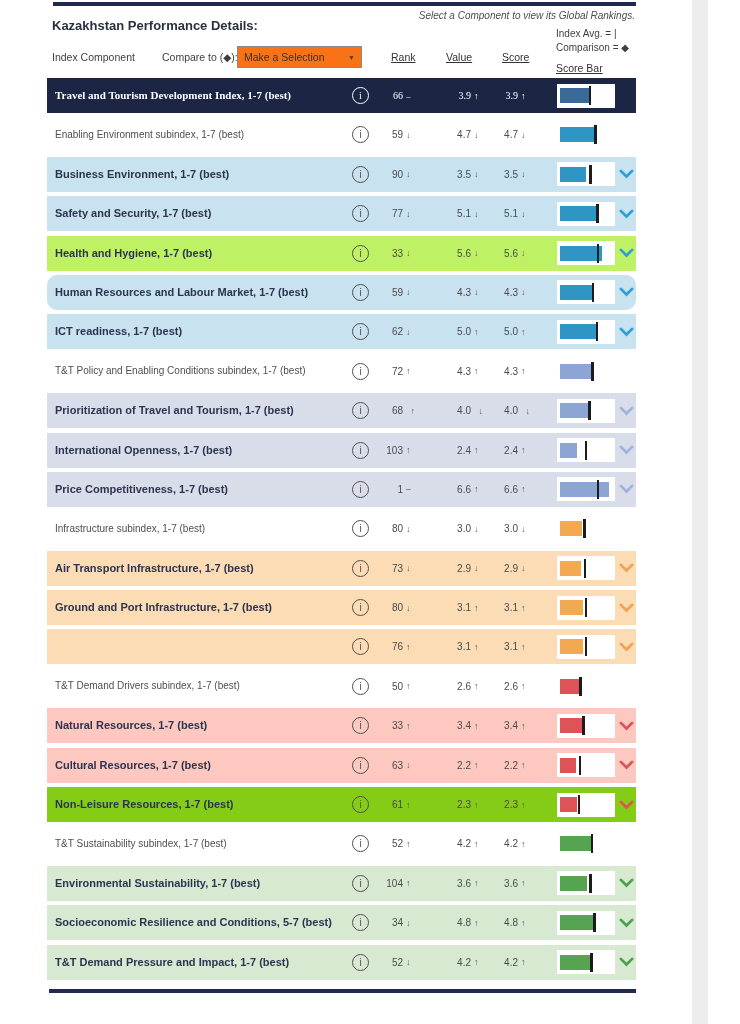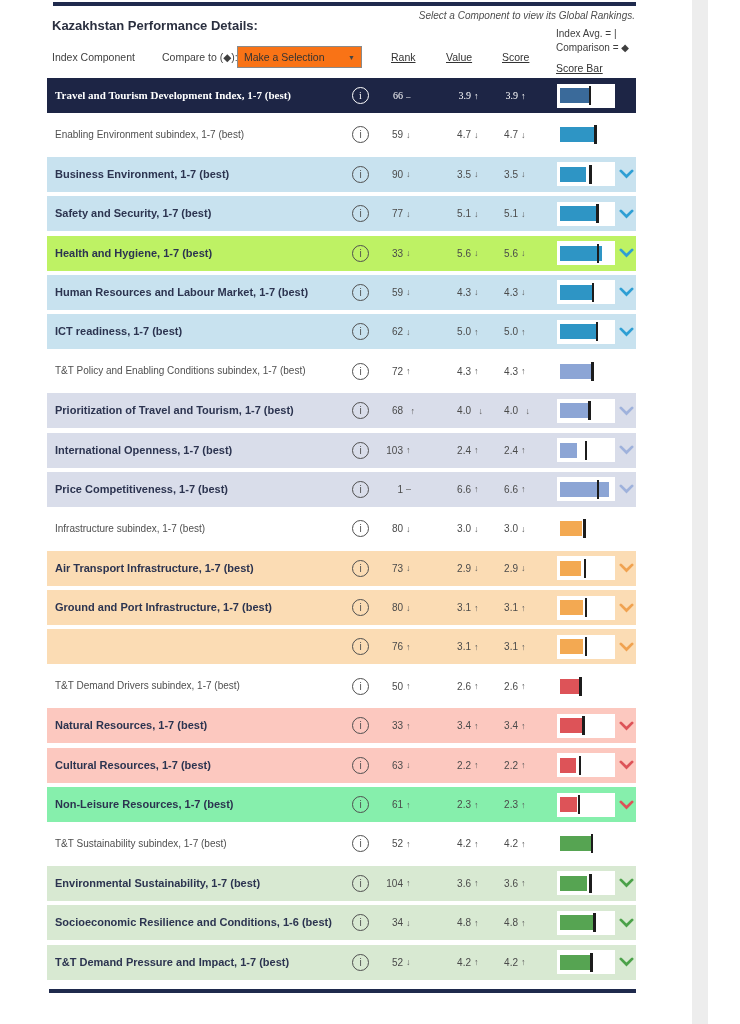--- a/index.html
+++ b/index.html
@@ -194,21 +194,21 @@
           <span class="trend">↓</span>
         </div>
         <div class="barbox">
           <div class="bar" style="width: 41.6px; background: rgb(46, 149, 197);"></div>
           <div class="avgline" style="left: 39.96px;"></div>
         </div>
         <svg class="chev" viewBox="0 0 12 8">
           <path d="M1.5 1.5 L6 6 L10.5 1.5" fill="none" stroke="#2e9fd4" stroke-width="2.2" stroke-linecap="round"></path>
         </svg>
       </div>
-      <div class="row component" style="background: rgb(200, 226, 239);">
+      <div class="row component" style="background: rgb(200, 226, 239); border-radius: 10px;">
         <div class="label">Human Resources and Labour Market, 1-7 (best)</div>
         <div class="info">i</div>
         <div class="numcell cell-rank">
           <span>59</span>
           <span class="trend">↓</span>
         </div>
         <div class="numcell cell-value">
           <span>4.3</span>
           <span class="trend">↓</span>
         </div>
@@ -483,21 +483,21 @@
           <span class="trend">↑</span>
         </div>
         <div class="barbox">
           <div class="bar" style="width: 16.12px; background: rgb(221, 83, 88);"></div>
           <div class="avgline" style="left: 21.76px;"></div>
         </div>
         <svg class="chev" viewBox="0 0 12 8">
           <path d="M1.5 1.5 L6 6 L10.5 1.5" fill="none" stroke="#dd5358" stroke-width="2.2" stroke-linecap="round"></path>
         </svg>
       </div>
-      <div class="row component" style="background: #86efac;">
+      <div class="row component" style="background: #84cc16;">
         <div class="label">Non-Leisure Resources, 1-7 (best)</div>
         <div class="info">i</div>
         <div class="numcell cell-rank">
           <span>61</span>
           <span class="trend">↑</span>
         </div>
         <div class="numcell cell-value">
           <span>2.3</span>
           <span class="trend">↑</span>
         </div>
@@ -550,21 +550,21 @@
         </div>
         <div class="barbox">
           <div class="bar" style="width: 26.52px; background: rgb(86, 164, 82);"></div>
           <div class="avgline" style="left: 32.16px;"></div>
         </div>
         <svg class="chev" viewBox="0 0 12 8">
           <path d="M1.5 1.5 L6 6 L10.5 1.5" fill="none" stroke="#4ba149" stroke-width="2.2" stroke-linecap="round"></path>
         </svg>
       </div>
       <div class="row component" style="background: rgb(216, 233, 210);">
-        <div class="label">Socioeconomic Resilience and Conditions, 1-6 (best)</div>
+        <div class="label">Socioeconomic Resilience and Conditions, 5-7 (best)</div>
         <div class="info">i</div>
         <div class="numcell cell-rank">
           <span>34</span>
           <span class="trend">↓</span>
         </div>
         <div class="numcell cell-value">
           <span>4.8</span>
           <span class="trend">↑</span>
         </div>
         <div class="numcell cell-score">

